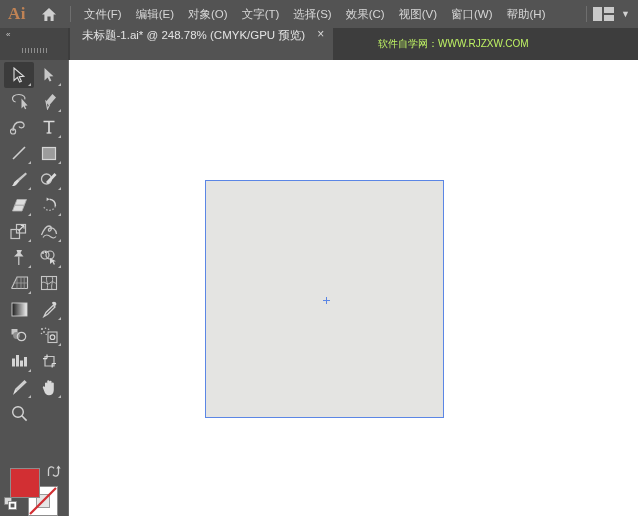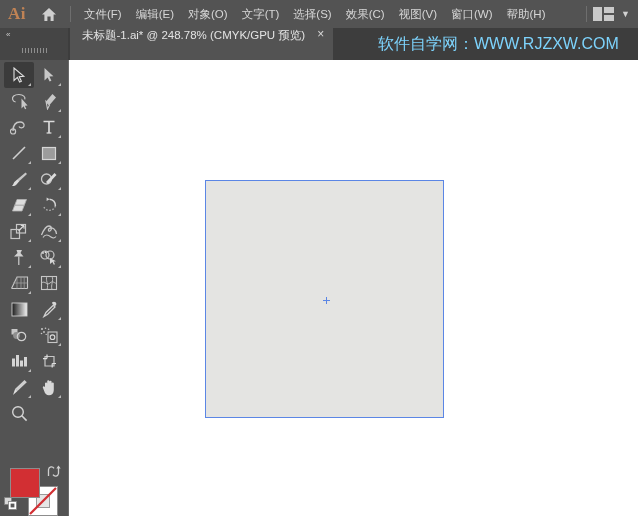--- a/index.html
+++ b/index.html
@@ -44,21 +44,21 @@
     position:absolute;left:70px;top:0;height:32px;
     background:#535353;display:flex;align-items:flex-start;
     padding:0 9px 0 12px;box-sizing:border-box;
   }
   .tab-label{color:#e3e3e3;font-size:11.5px;white-space:nowrap;}
   .tab-close{
     color:#d8d8d8;font-size:12px;margin-left:12px;line-height:1;cursor:pointer;
   }
   .watermark{
     position:absolute;left:378px;top:0;height:32px;display:flex;align-items:center;
-    color:#7dd3fc;font-size:16px;white-space:nowrap;
+    color:#bef264;font-size:10px;white-space:nowrap;
   }
   
   .tool-head{
     position:absolute;left:0;top:28px;width:68px;height:32px;background:#454545;
   }
   .collapse{
     position:absolute;left:6px;top:2px;color:#c9c9c9;font-size:8px;letter-spacing:-1px;
   }
   .grip{
     position:absolute;left:22px;top:20px;width:26px;height:5px;

